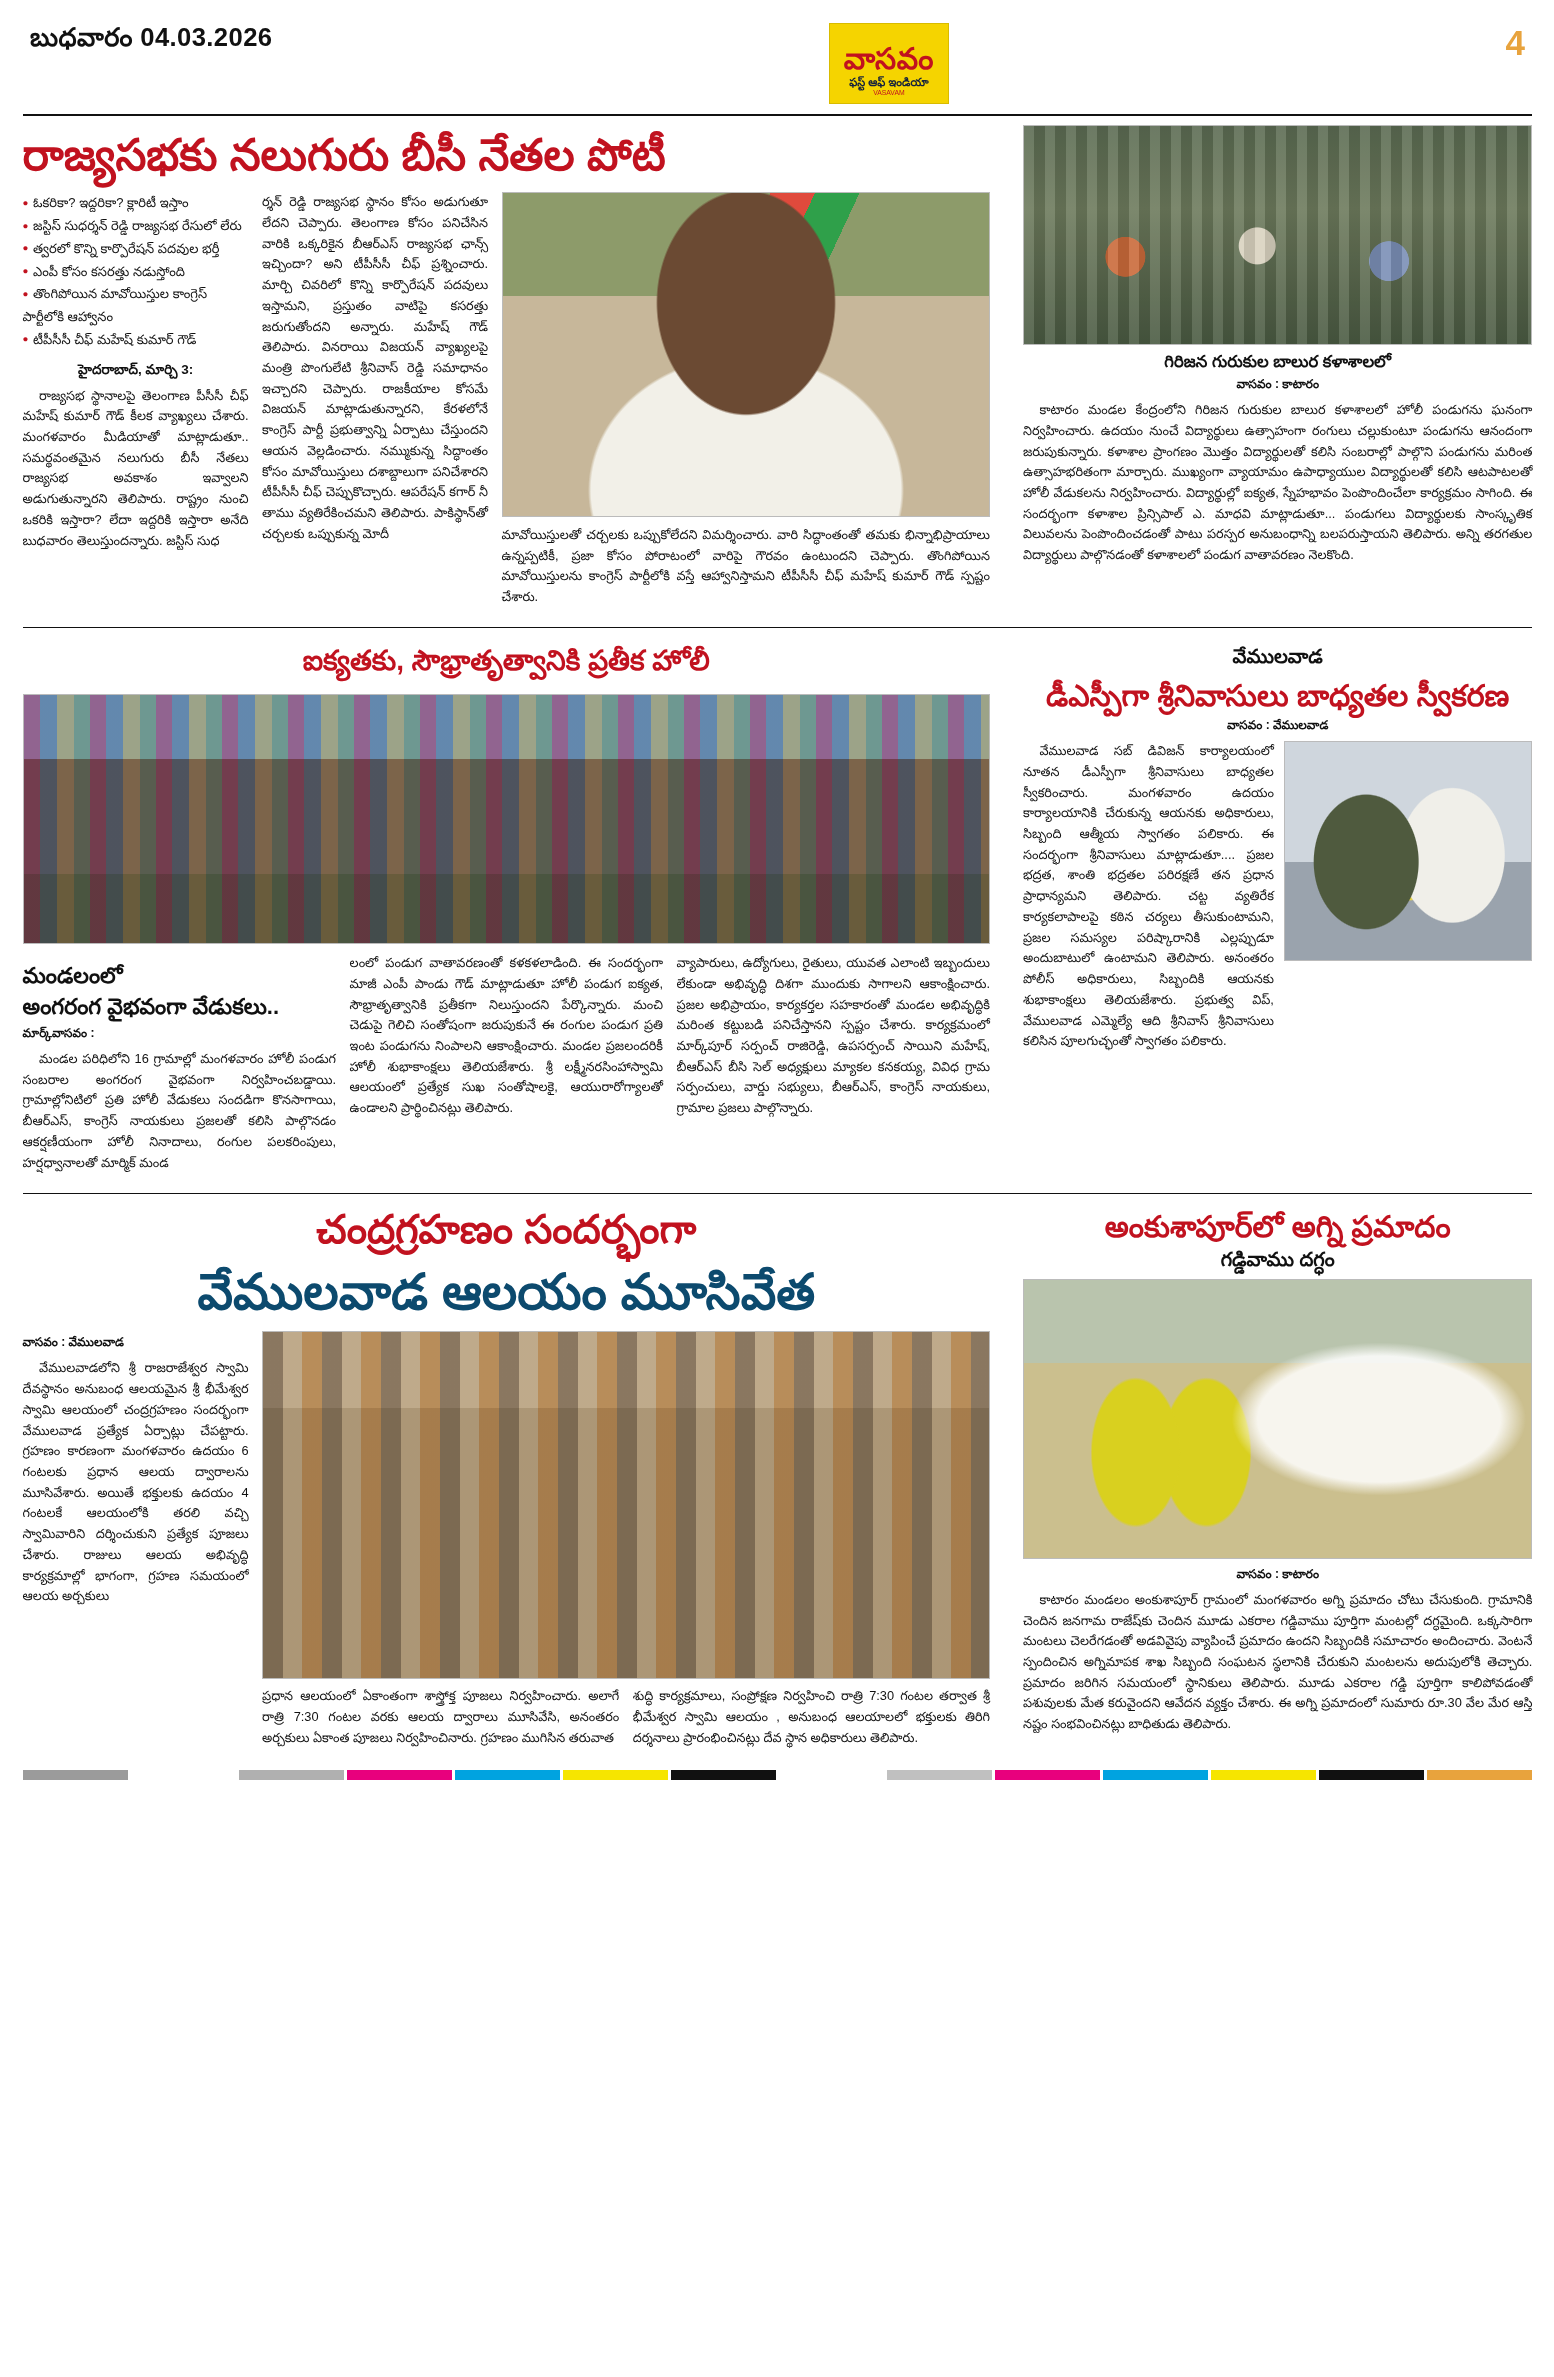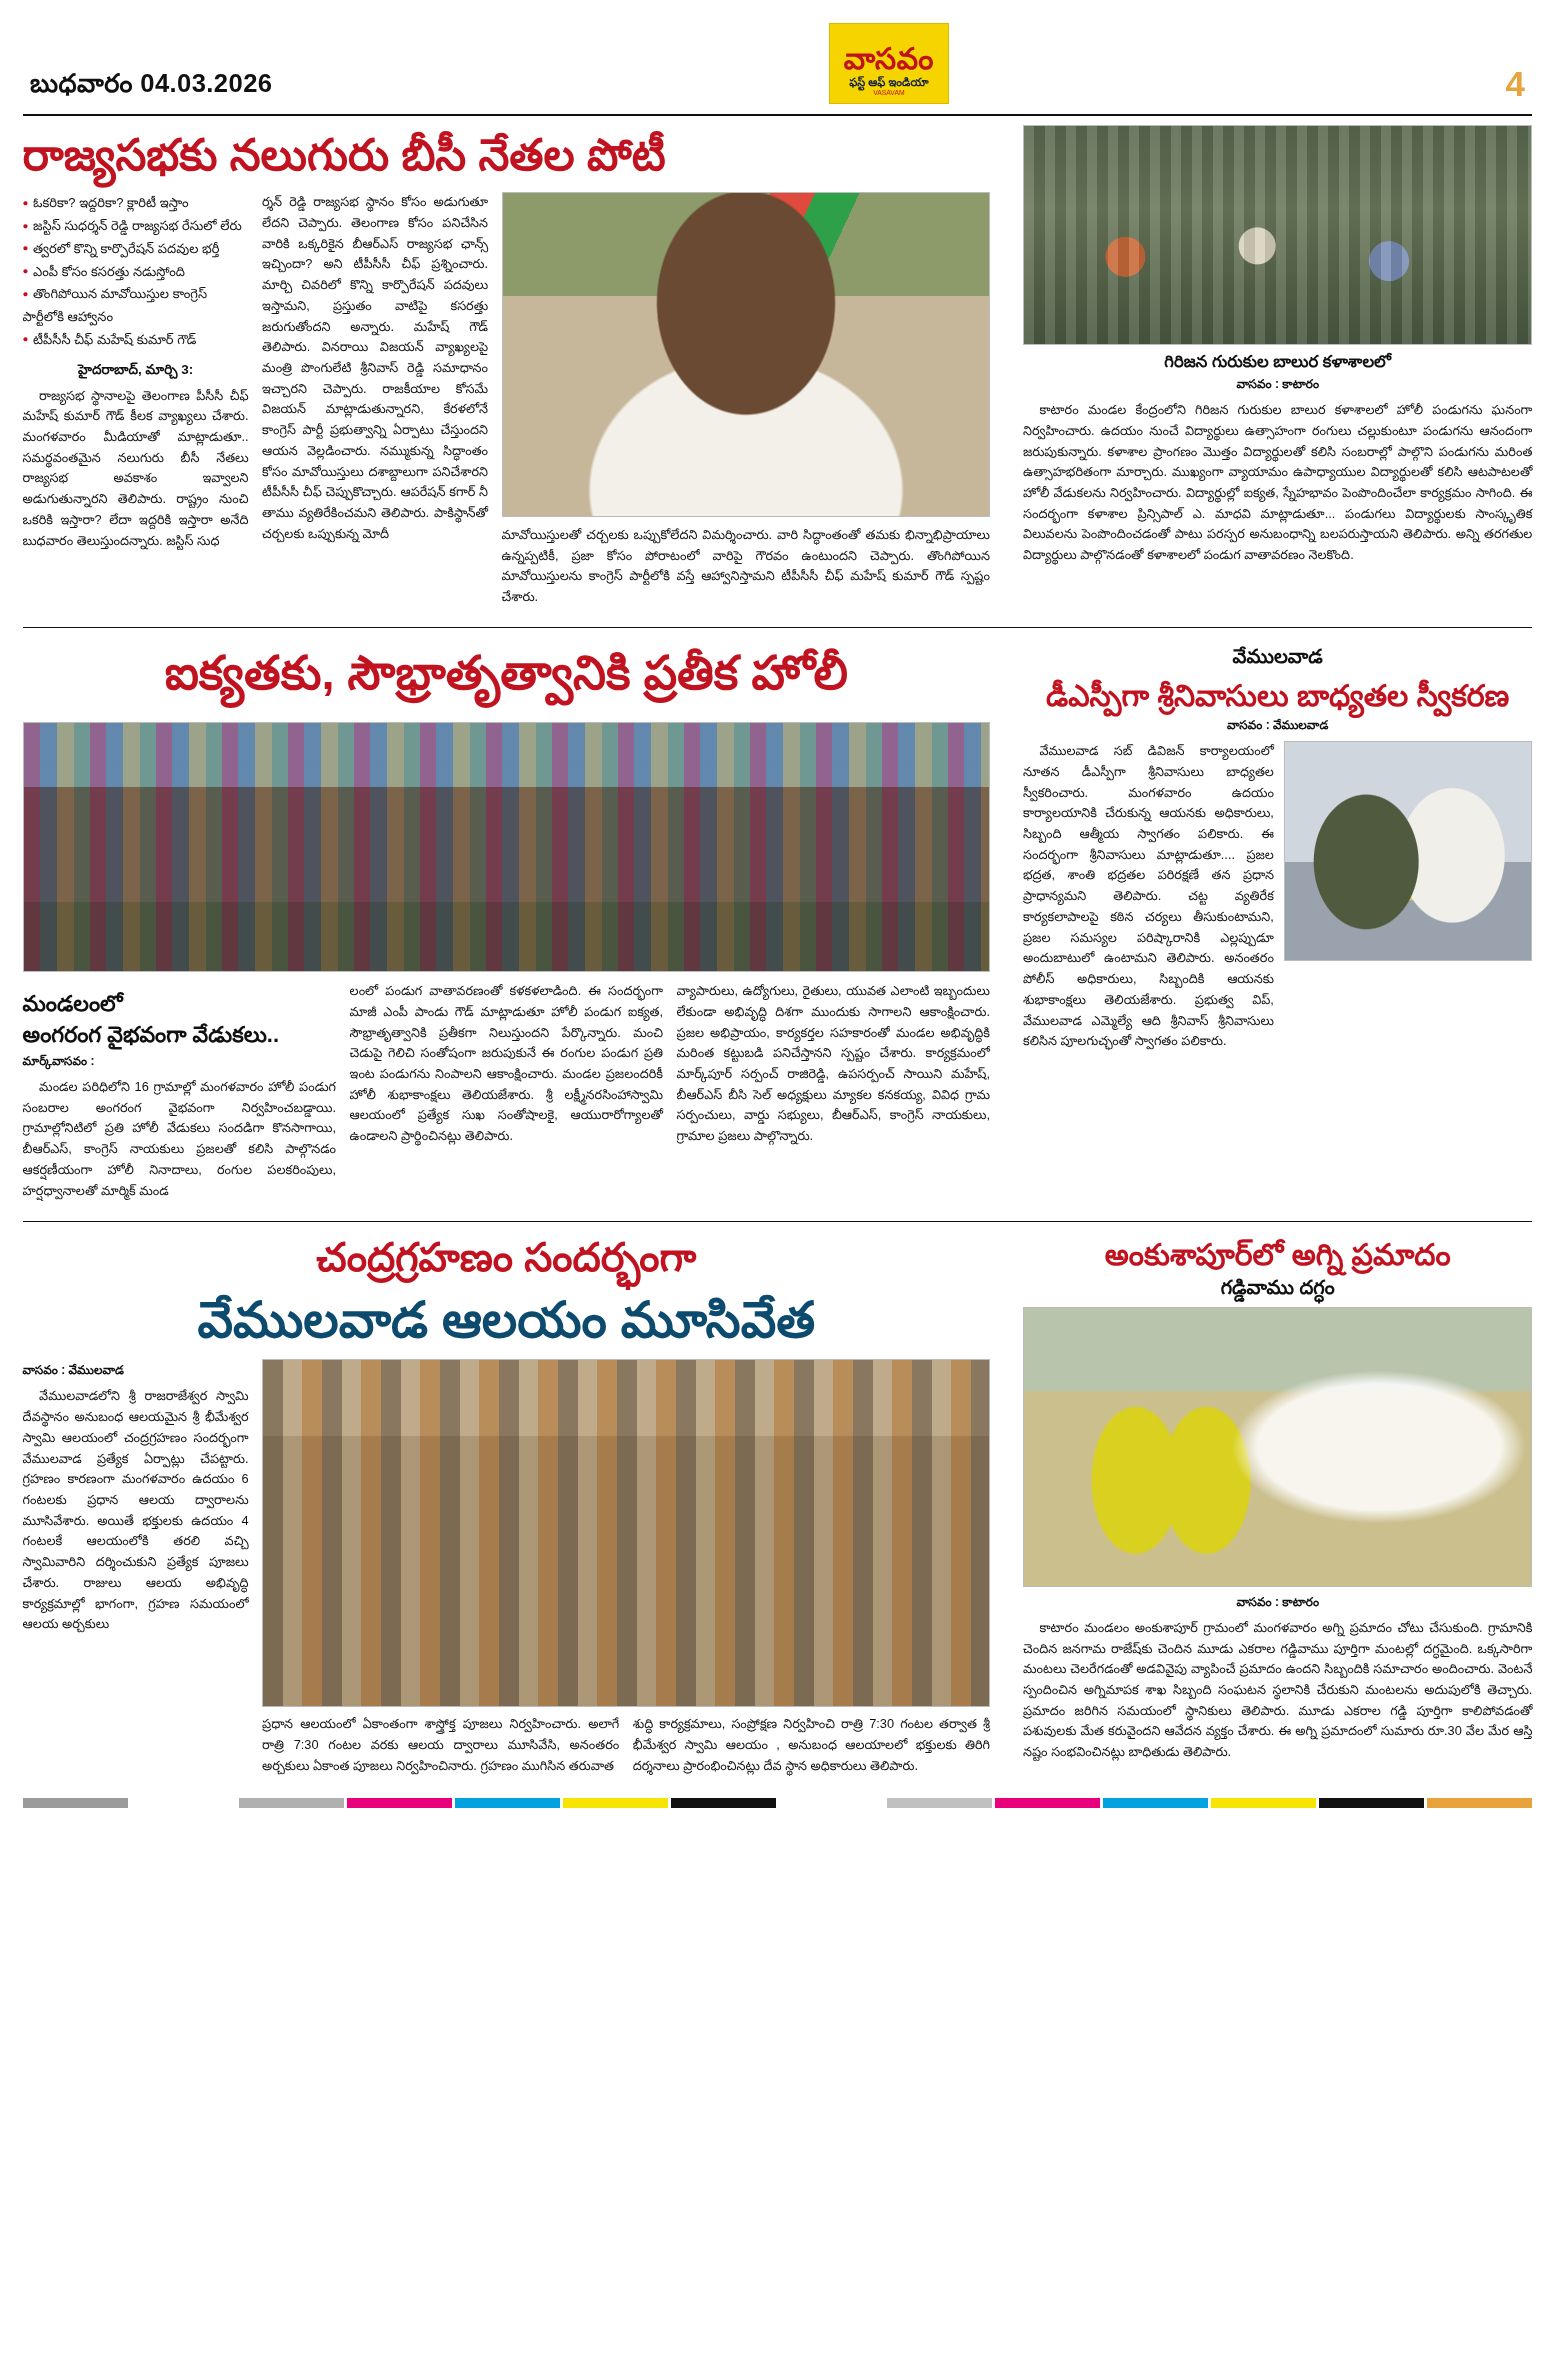--- a/index.html
+++ b/index.html
@@ -13,21 +13,21 @@
   .page {
     width: 1555px;
     min-height: 2377px;
     padding: 19.6px 22.6px 0 22.6px;
     position: relative;
   }
 
   
   .masthead {
     display: flex;
-    align-items: flex-end;
+    align-items: flex-start;
     justify-content: space-between;
     padding: 3px 7.5px 10.5px 7.5px;
   }
   .masthead-date {
     font-size: 25.6px;
     font-weight: bold;
     color: #111;
     letter-spacing: 0.4px;
   }
   .logo-box {
@@ -237,21 +237,21 @@
     font-weight: bold;
     margin: 4.5px 0 6px 0;
   }
   .source.center { text-align: center; }
   .divider {
     border-top: 1.5px solid #111;
     margin: 12px 0 9px 0;
   }
 
   .mid-band h2 {
-    font-size: 47px;
+    font-size: 28px;
     color: #c1121f;
     font-weight: bold;
     text-align: center;
     margin: 7.5px 0 10.5px 0;
   }
   .big-red {
     font-size: 50px;
     color: #0c4a6e;
     font-weight: bold;
     text-align: center;

